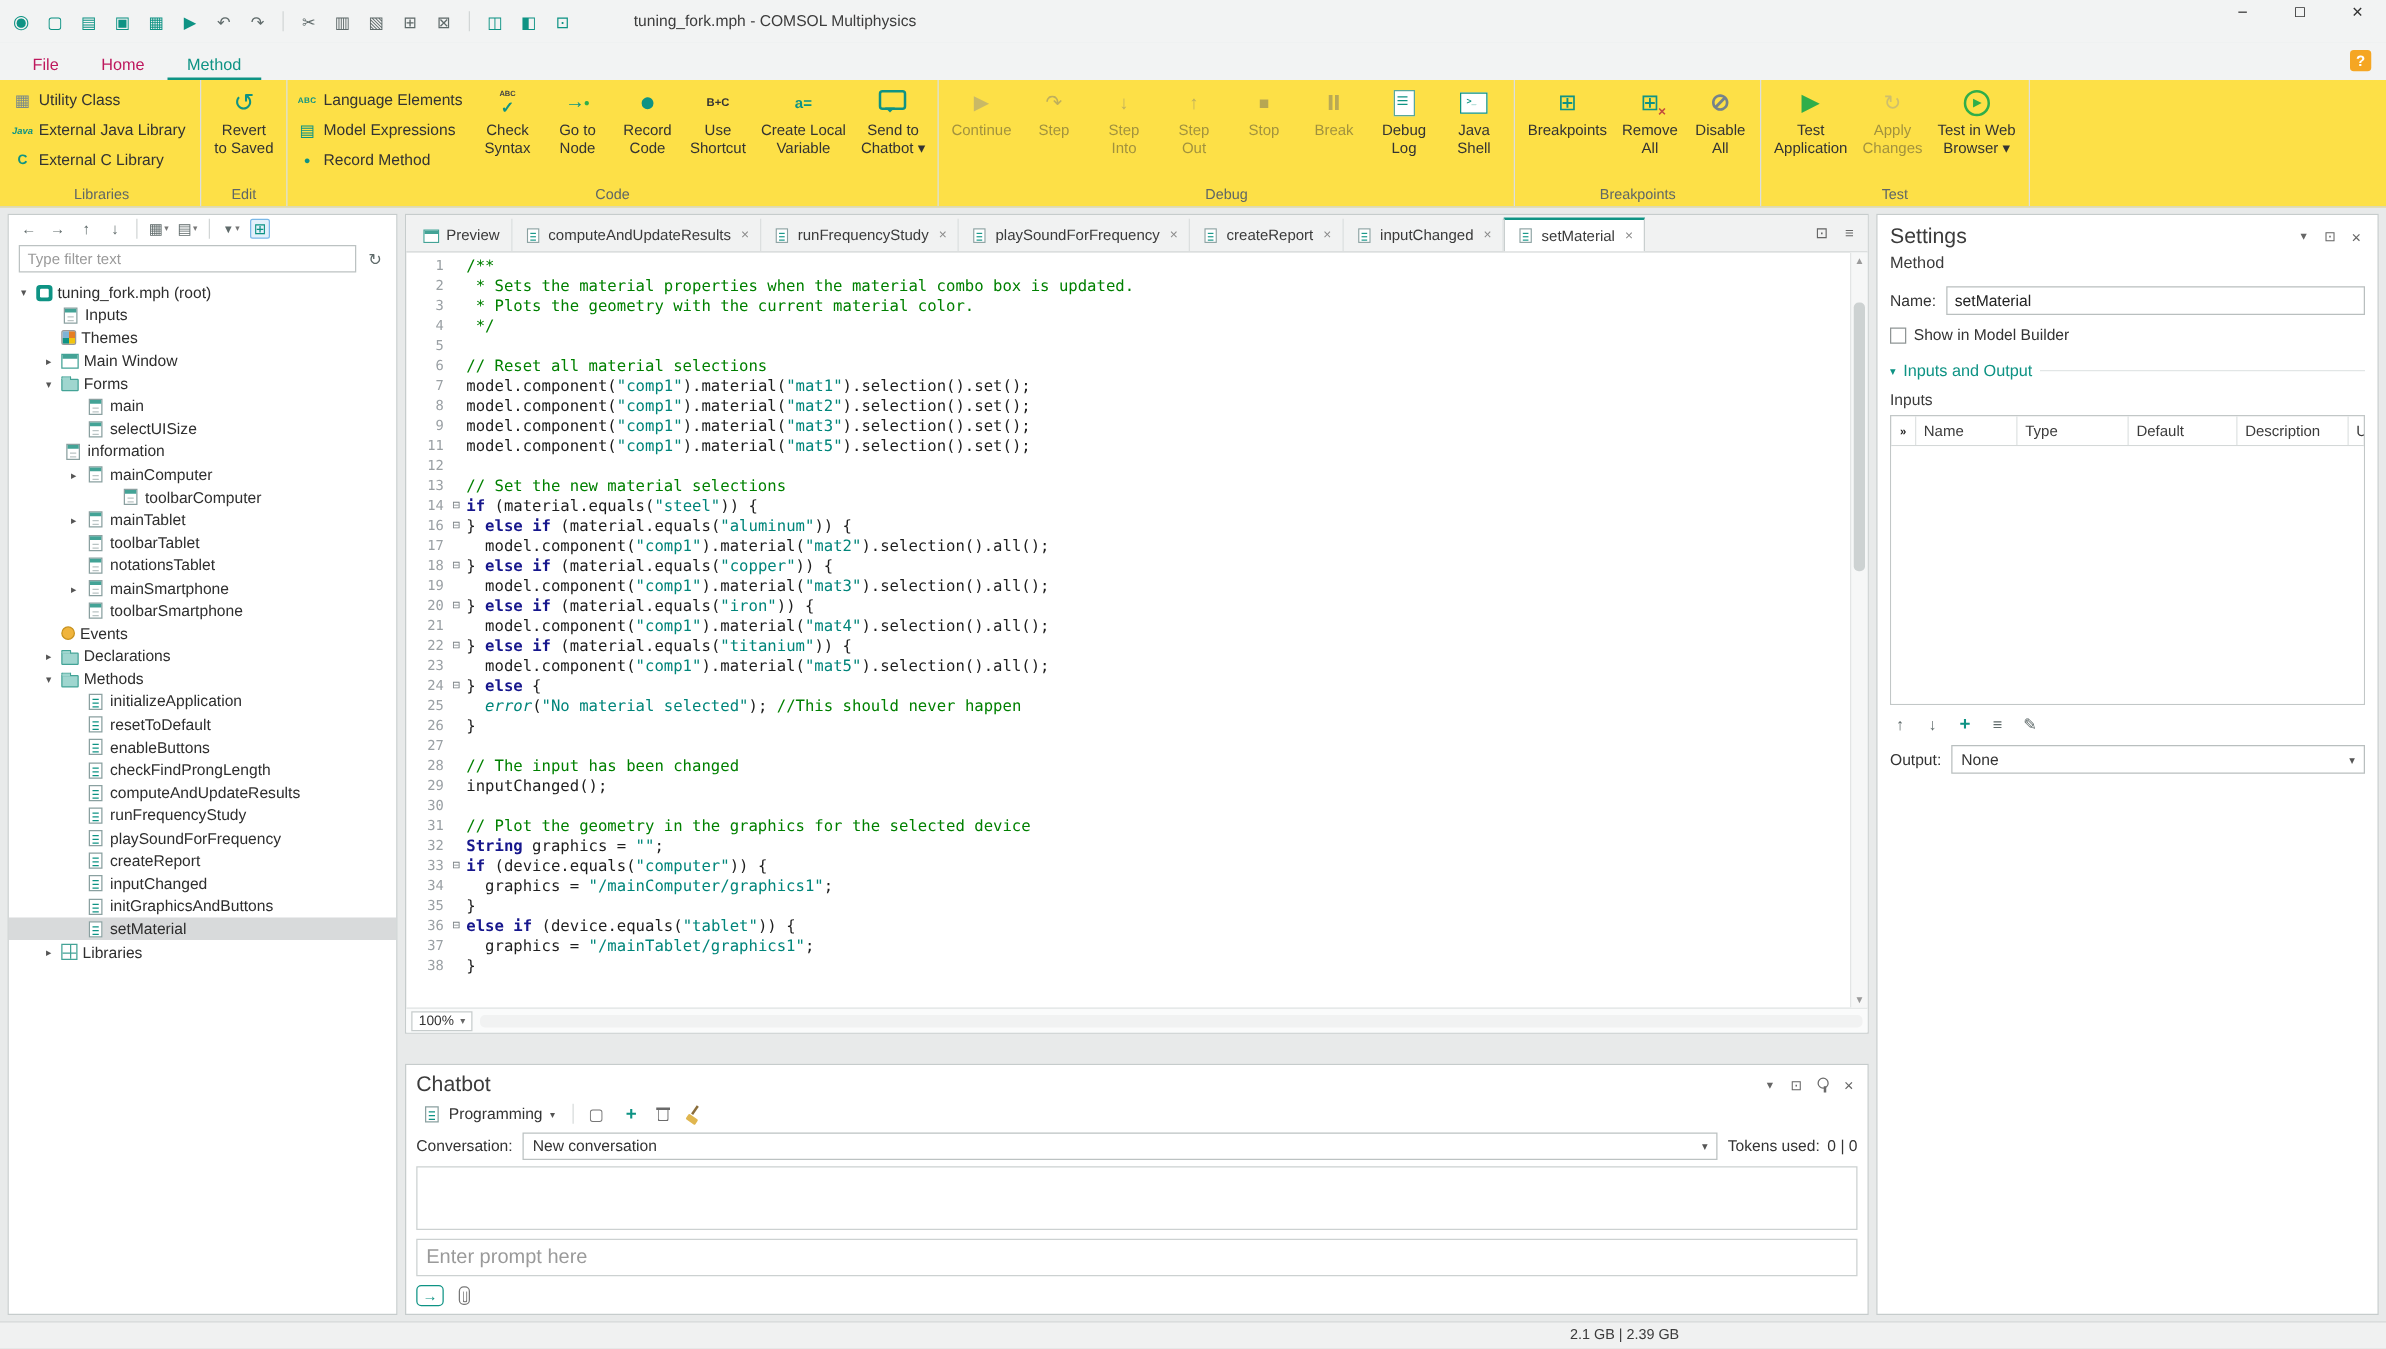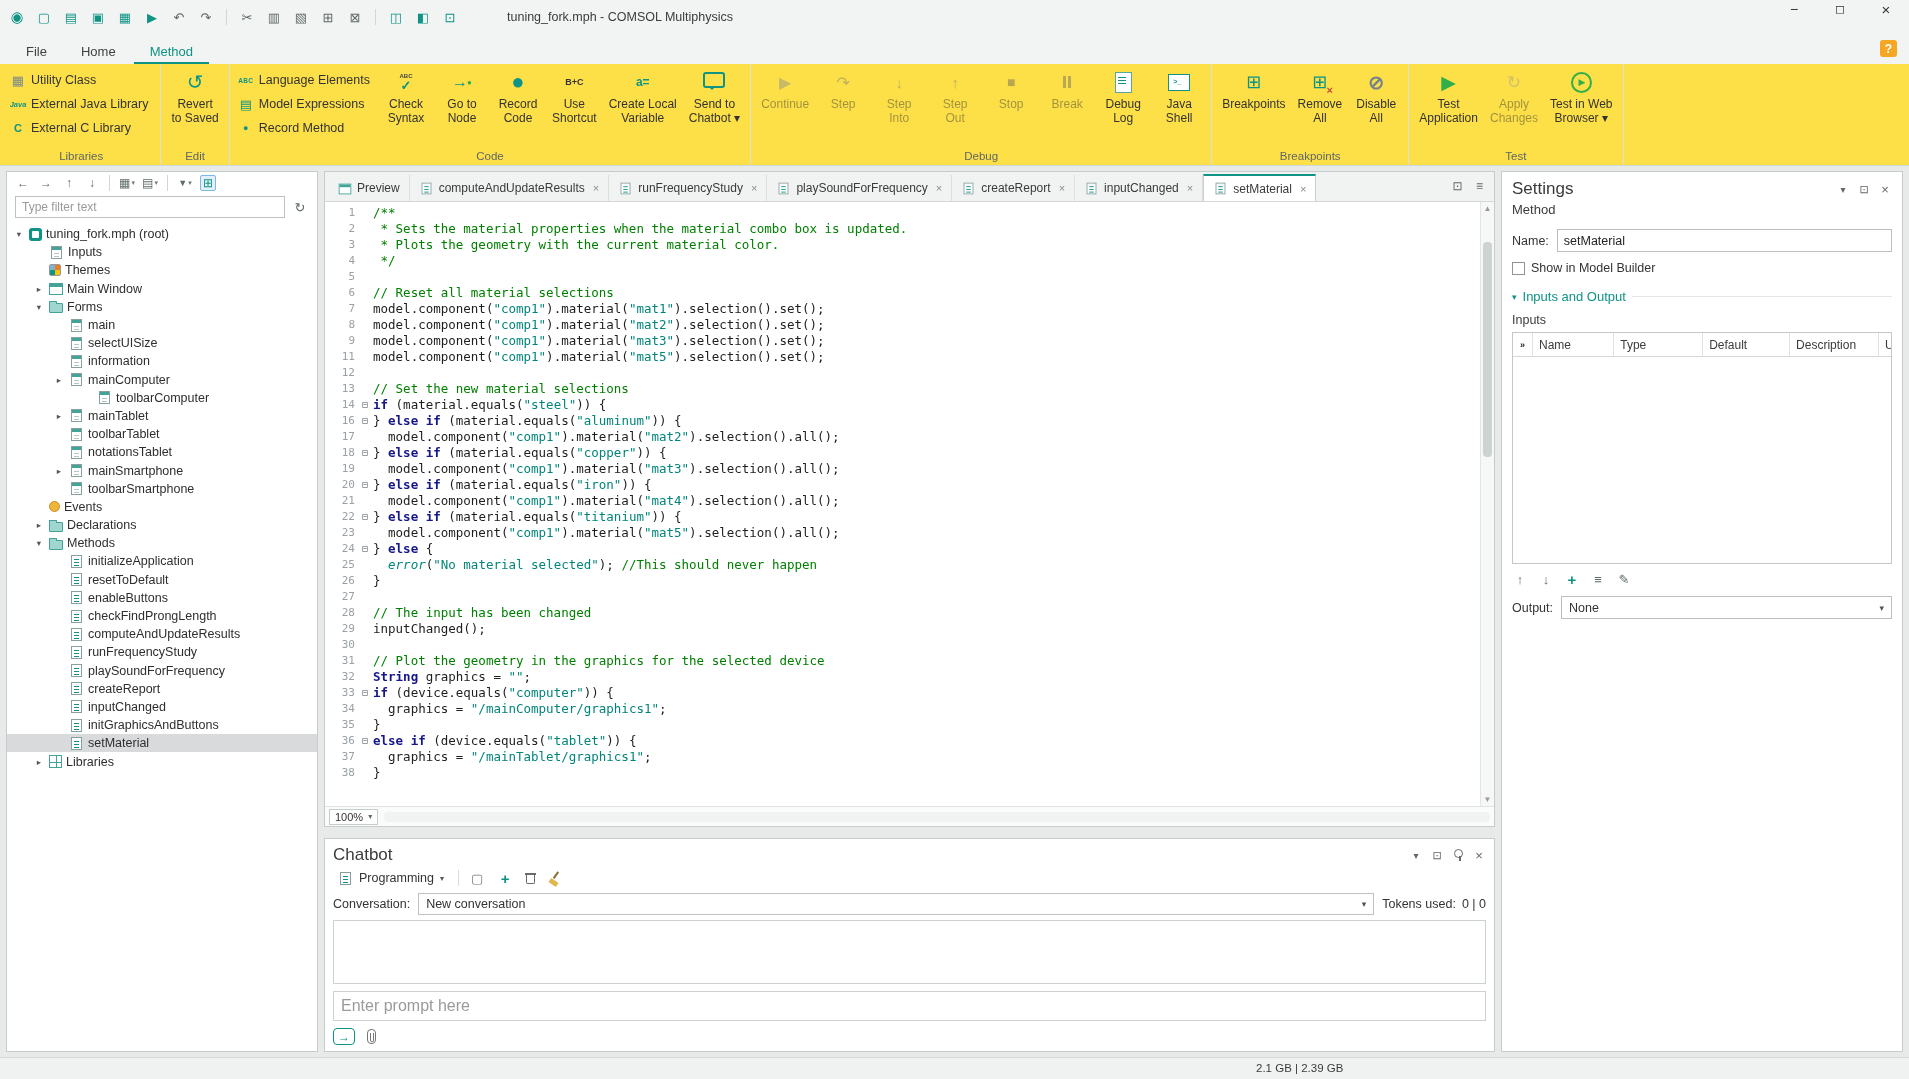--- a/index.html
+++ b/index.html
@@ -12,21 +12,21 @@
   .qat{display:flex;align-items:center;gap:9px;}
   .gicon{width:18px;height:18px;display:inline-flex;align-items:center;justify-content:center;
          font-size:13px;color:#5f6a6a;cursor:default;flex:none;}
   .qat-sep{width:1px;height:16px;background:#d2d6d6;margin:0 2px;}
   .window-title{margin-left:48px;font-size:12.5px;color:#3c3c3c;white-space:nowrap;}
   .win-controls{margin-left:auto;display:flex;height:34px;}
   .win-btn{width:46px;display:flex;align-items:center;justify-content:center;font-size:12px;color:#333;}
 
   
   .menubar{height:30px;background:#f2f3f3;display:flex;align-items:flex-end;padding:0 10px;gap:2px;position:relative;flex:none;}
-  .menu-tab{padding:6px 16px 5px;font-size:13px;color:#404040;}
+  .menu-tab{padding:6px 16px 5px;font-size:13px;color:#be185d;}
   .menu-tab.active{color:#0e9384;border-bottom:2px solid #0e9384;padding-bottom:3px;}
   .help-btn{position:absolute;right:12px;top:6px;width:17px;height:17px;background:#f5a623;color:#fff;
             font-weight:bold;border-radius:3px;font-size:12px;display:flex;align-items:center;justify-content:center;}
 
   
   .ribbon{height:102px;background:#fde047;border-bottom:1px solid #d2d6d6;display:flex;align-items:stretch;
           padding:0 2px;overflow:hidden;flex:none;}
   .ribbon-group{display:flex;flex-direction:column;border-right:1px solid #dcdfdf;padding:3px 5px 0;}
   .ribbon-items{flex:1;display:flex;align-items:flex-start;gap:2px;}
   .small-col{display:flex;flex-direction:column;gap:4px;margin-top:3px;margin-right:4px;}
@@ -129,21 +129,21 @@
   .gi-send::before{content:"→";font-size:12px;}
   .gi-attach{position:relative;width:9px;height:15px;border:1.5px solid #777;border-radius:4px;}
   .gi-attach::after{content:"";position:absolute;left:2px;top:3px;width:2px;height:8px;border:1px solid #777;border-top:none;border-radius:0 0 2px 2px;}
   .gi-table-menu::before{content:"≡";}
   .gi-edit::before{content:"✎";}
 
   
   .workspace{flex:1;display:flex;gap:6px;padding:5px 6px;min-height:0;}
   .panel{background:#fff;border:1px solid #c6cccc;display:flex;flex-direction:column;min-height:0;min-width:0;}
   .left-panel{width:312px;flex:none;}
-  .center-col{flex:1;display:flex;flex-direction:column;gap:11px;min-width:0;}
+  .center-col{flex:1;display:flex;flex-direction:column;gap:24px;min-width:0;}
   .settings-panel{width:402px;flex:none;padding:0 0 6px;}
 
   .panel-header{display:flex;align-items:center;padding:7px 8px 3px;}
   .panel-title{font-size:17px;color:#3b3b3b;}
   .panel-header-icons{margin-left:auto;display:flex;gap:7px;align-items:center;}
   .panel-header-icons .gicon{width:14px;height:14px;font-size:11px;color:#666;}
 
   
   .ab-toolbar{display:flex;align-items:center;gap:7px;padding:3px 8px 5px;}
   .ab-toolbar .gicon{width:16px;height:16px;font-size:12px;}
@@ -547,21 +547,21 @@
           <div class="tree-row" style="padding-left: 46px;">
             <span class="tree-arrow"></span>
             <span class="ticon ticon-form"></span>
             <span class="tree-label">main</span>
           </div>
           <div class="tree-row" style="padding-left: 46px;">
             <span class="tree-arrow"></span>
             <span class="ticon ticon-form"></span>
             <span class="tree-label">selectUISize</span>
           </div>
-          <div class="tree-row" style="padding-left: 46px;">
+          <div class="tree-row" style="padding-left: 28px;">
             <span class="tree-arrow"></span>
             <span class="ticon ticon-form"></span>
             <span class="tree-label">information</span>
           </div>
           <div class="tree-row" style="padding-left: 46px;">
             <span class="tree-arrow">▸</span>
             <span class="ticon ticon-form"></span>
             <span class="tree-label">mainComputer</span>
           </div>
           <div class="tree-row" style="padding-left: 46px; margin-left: 28px;">

